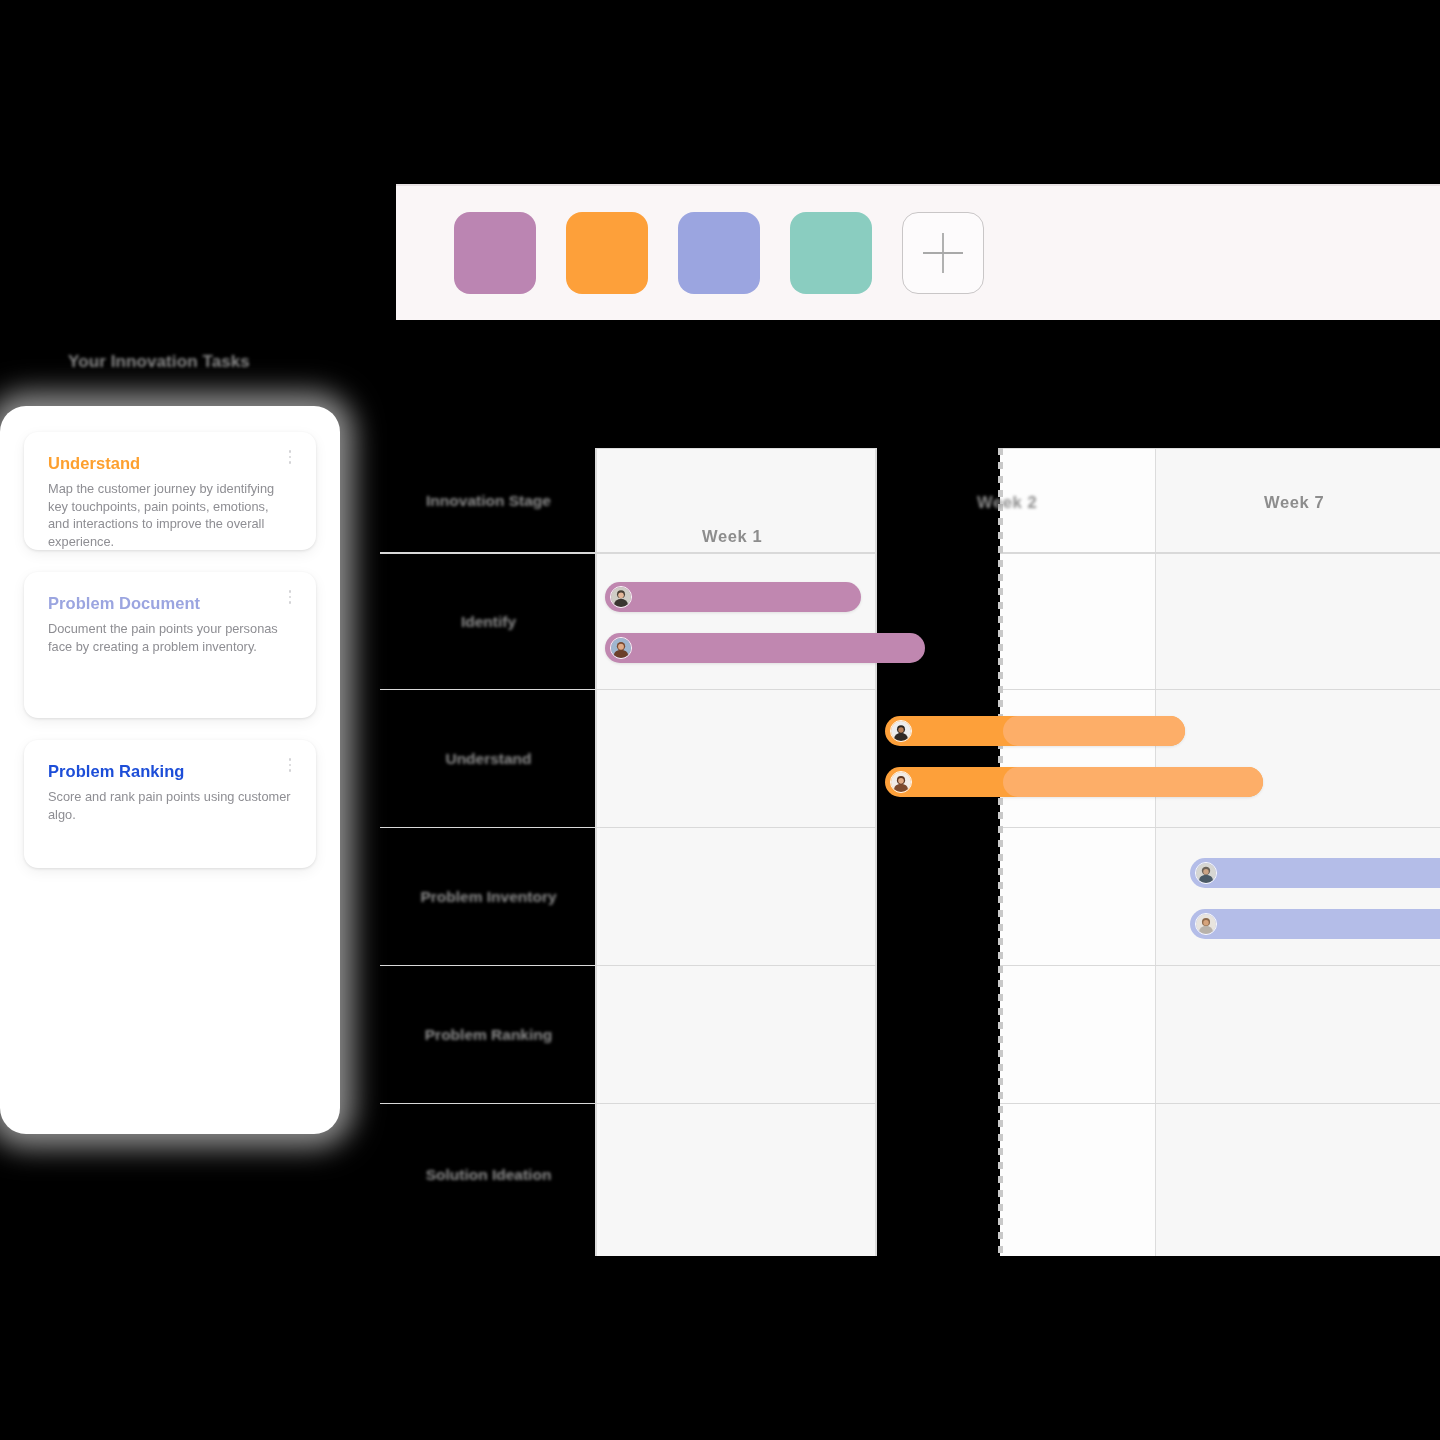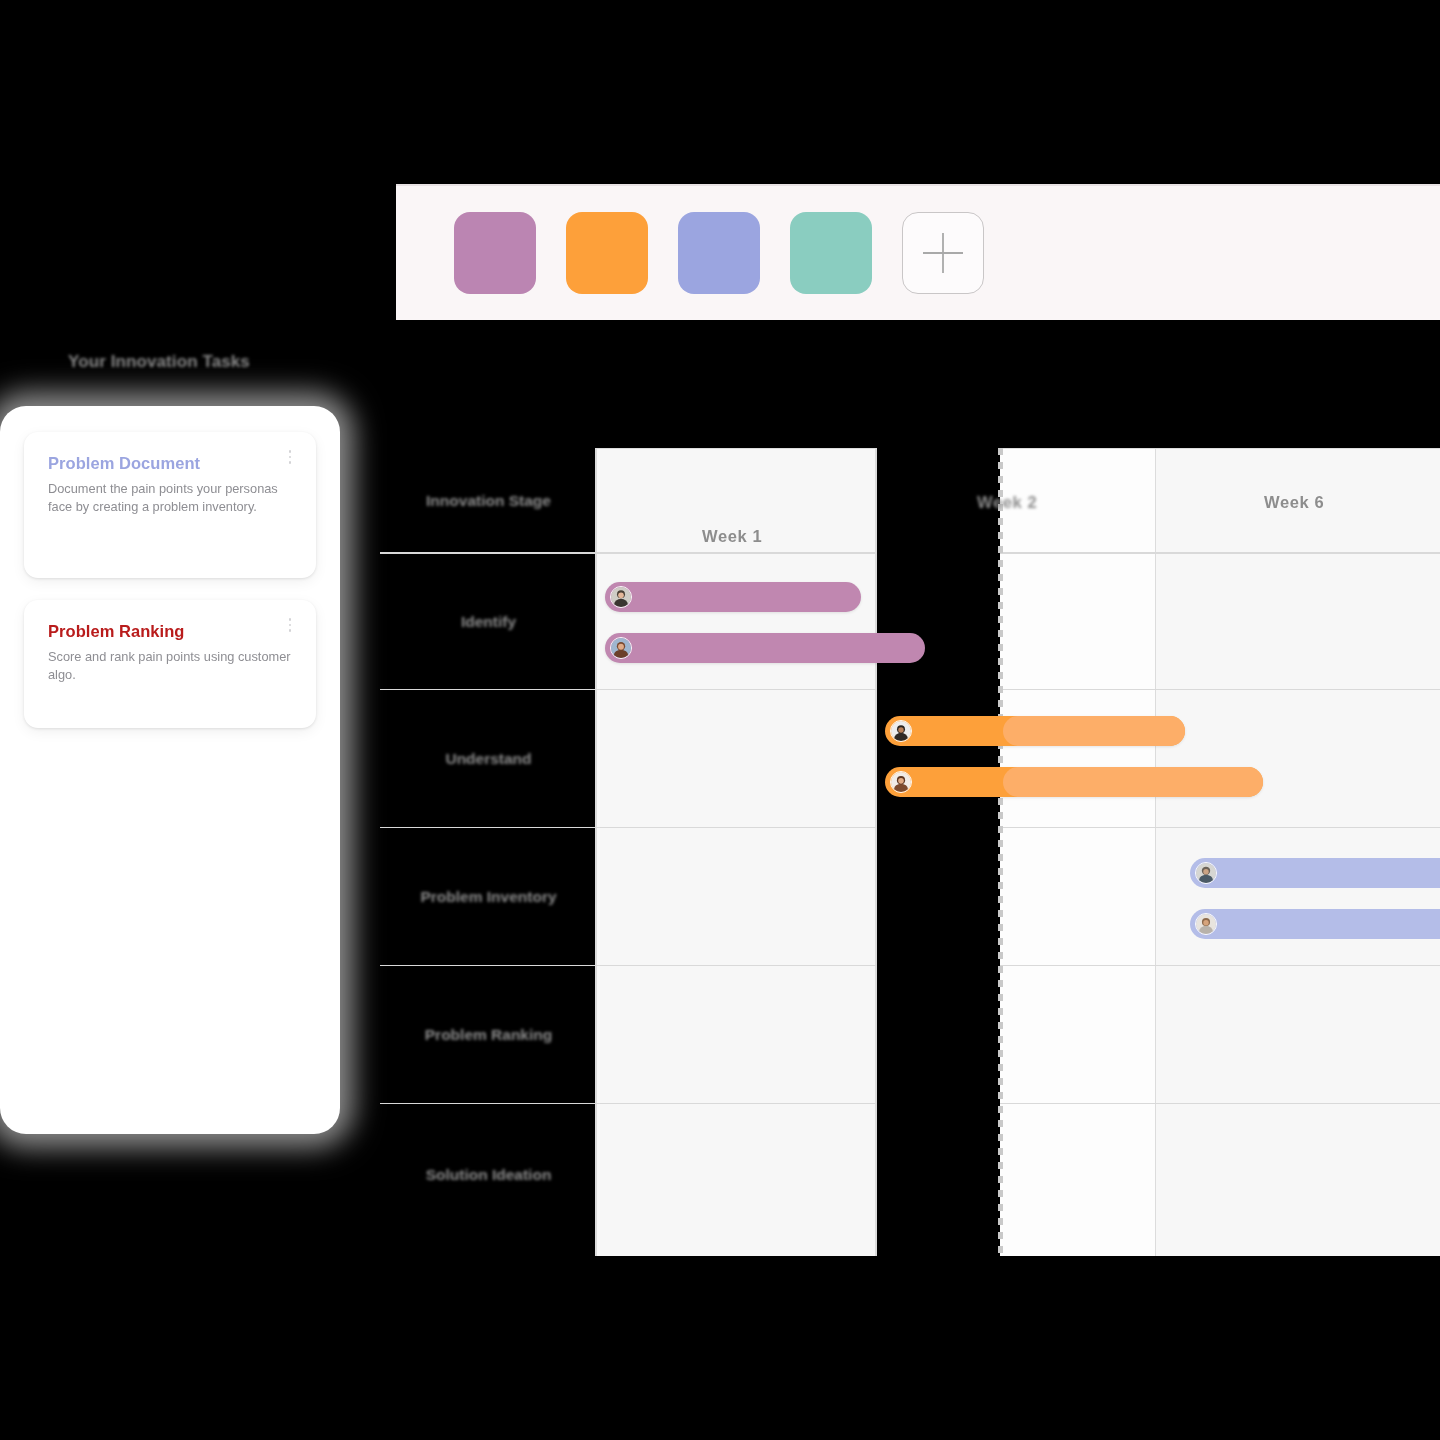--- a/index.html
+++ b/index.html
@@ -284,38 +284,47 @@
     </div>
   </div>
 
   <div class="tasks-title">Your Innovation Tasks</div>
 
   <div class="tasks-panel"></div>
 
   <div class="tasks-panel-inner">
 
 
+    <div class="task-card c1">
+      <div class="card-menu">
+          <i></i>
+          <i></i>
+          <i></i>
+        </div>
+      <div class="card-title" style="color:#fda02f">Understand</div>
+      <div class="card-desc">Map the customer journey by identifying key touchpoints, pain points, emotions, and interactions to improve the overall experience.</div>
+    </div>
 
     <div class="task-card c2">
       <div class="card-menu">
           <i></i>
           <i></i>
           <i></i>
         </div>
       <div class="card-title" style="color:#9ba5e0">Problem Document</div>
       <div class="card-desc">Document the pain points your personas face by creating a problem inventory.</div>
     </div>
 
     <div class="task-card c3">
       <div class="card-menu">
           <i></i>
           <i></i>
           <i></i>
         </div>
-      <div class="card-title" style="color:#b91c1c">Problem Ranking</div>
+      <div class="card-title" style="color:#1d4ed8">Problem Ranking</div>
       <div class="card-desc">Score and rank pain points using customer algo.</div>
     </div>
 
   </div>
 
   <div class="gantt">
 
     <div class="col-w1"></div>
     <div class="col-w2"></div>
     <div class="col-w3"></div>
@@ -323,21 +332,21 @@
     <div class="grow header"></div>
     <div class="grow r0"></div>
     <div class="grow r1"></div>
     <div class="grow r2"></div>
     <div class="grow r3"></div>
     <div class="grow r4"></div>
 
     <div class="row-label" style="top:44px; filter:blur(1.6px);">Innovation Stage</div>
     <div class="week-label" style="left:322px; top:45px;margin-top:34px;">Week 1</div>
     <div class="week-label blurred" style="left:597px; top:45px;">Week 2</div>
-    <div class="week-label" style="left:884px; top:45px;">Week 6</div>
+    <div class="week-label" style="left:884px; top:45px;">Week 7</div>
 
     <div class="row-label" style="top:165px;">Identify</div>
     <div class="row-label" style="top:302px;">Understand</div>
     <div class="row-label" style="top:440px;">Problem Inventory</div>
     <div class="row-label" style="top:578px;">Problem Ranking</div>
     <div class="row-label" style="top:718px;">Solution Ideation</div>
 
     <div class="occlusion"></div>
 
     <div class="dash-line"></div>

